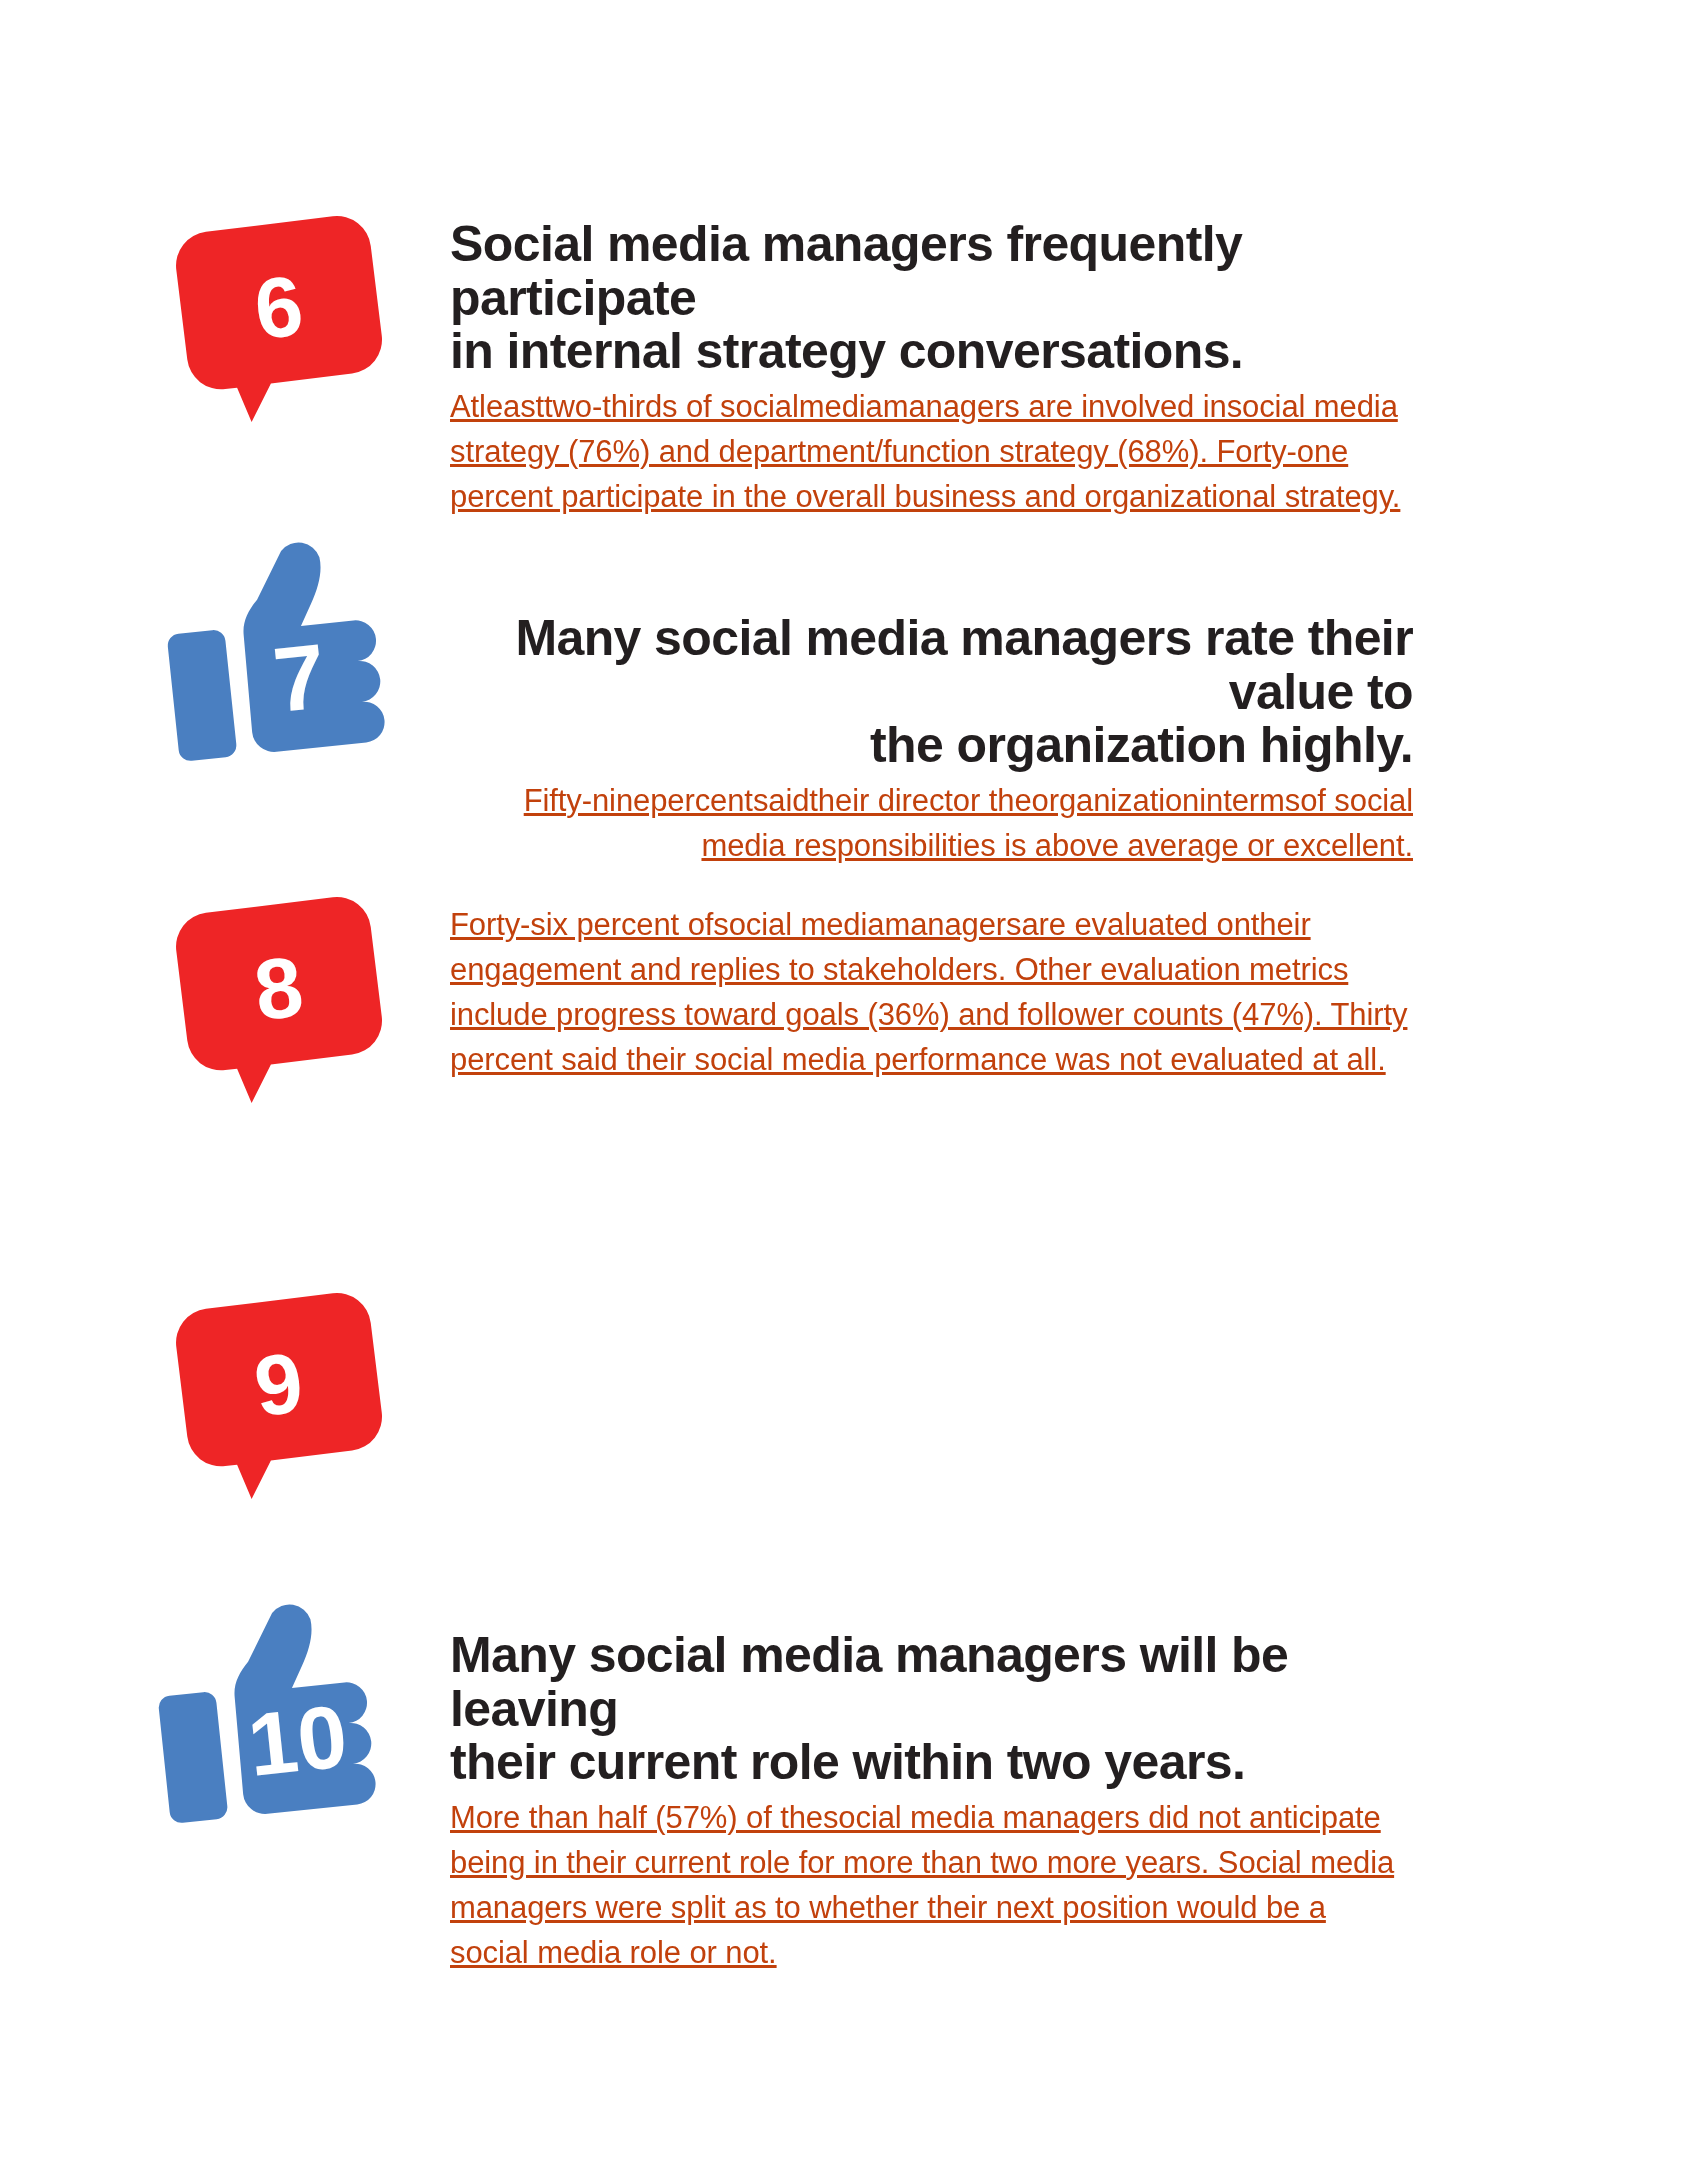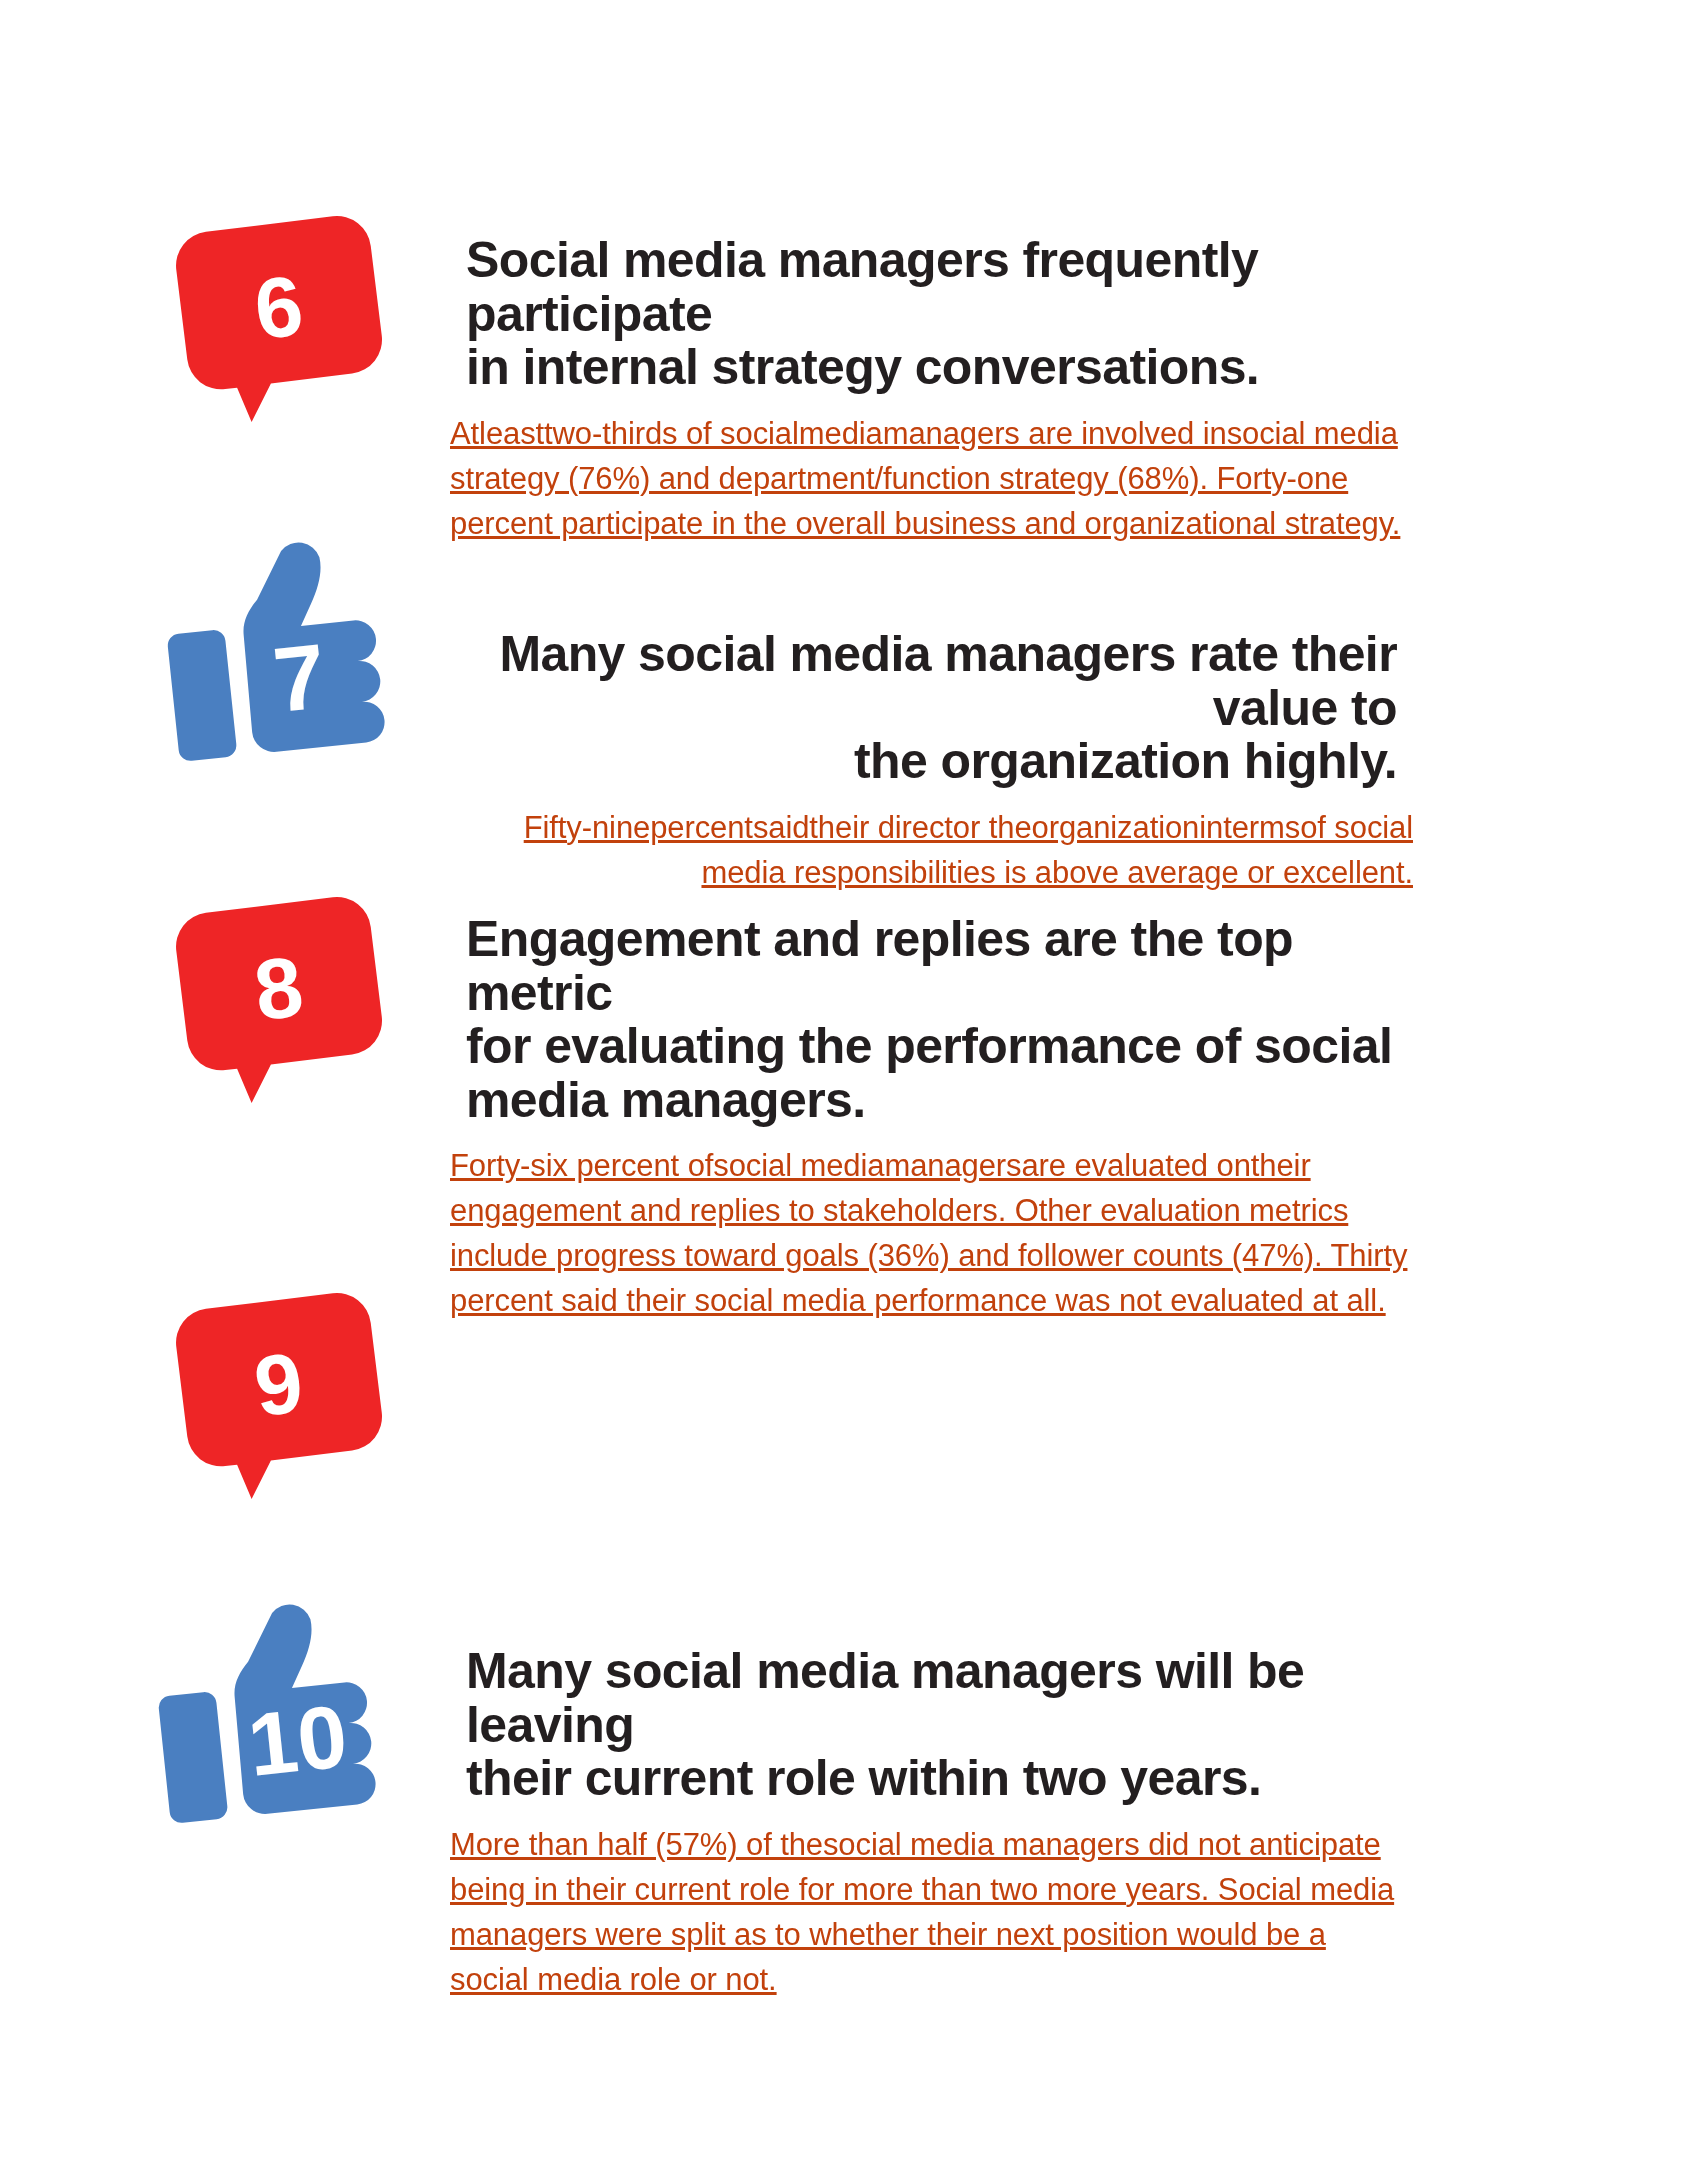--- a/index.html
+++ b/index.html
@@ -55,21 +55,21 @@
   }
 
   
   .text-cell {
     position: absolute;
     left: 450px;
     width: 963px;
   }
 
   .stat-heading {
-    margin: 16px;
+    margin: 0;
     font-family: "Liberation Sans", sans-serif;
     font-weight: 700;
     font-size: 50px;
     line-height: 1.07;
     letter-spacing: -0.6px;
     color: #231f20;
     white-space: pre-line;
   }
 
   .stat-body {
@@ -163,23 +163,20 @@
         L 104 250
         L 92 208
         L 78 208
         a 40 40 0 0 1 -40 -40
         Z"></path>
     </g>
     <text class="badge-number" x="152" y="155" font-size="100" transform="rotate(-7 150 120)">8</text>
   </svg>
         </div>
         <div class="text-cell" style="top: 897px;">
-          <h2 class="stat-heading">Engagement and replies are the top metric
-for evaluating the performance of social
-media managers.</h2>
           <p class="stat-body">Forty-six percent ofsocial mediamanagersare evaluated ontheir engagement and replies to stakeholders. Other evaluation metrics include progress toward goals (36%) and follower counts (47%). Thirty percent said their social media performance was not evaluated at all.</p>
         </div>
       </div>
       <div class="stat-item" style="top: 0px;">
         <div class="icon-cell" style="top: 1269px; left: 128px;">
   <svg width="256" height="230" viewBox="0 0 300 270">
     <g transform="rotate(-7 150 120)">
       <path fill="#ee2526" d="
         M 38 62
         a 40 40 0 0 1 40 -40

